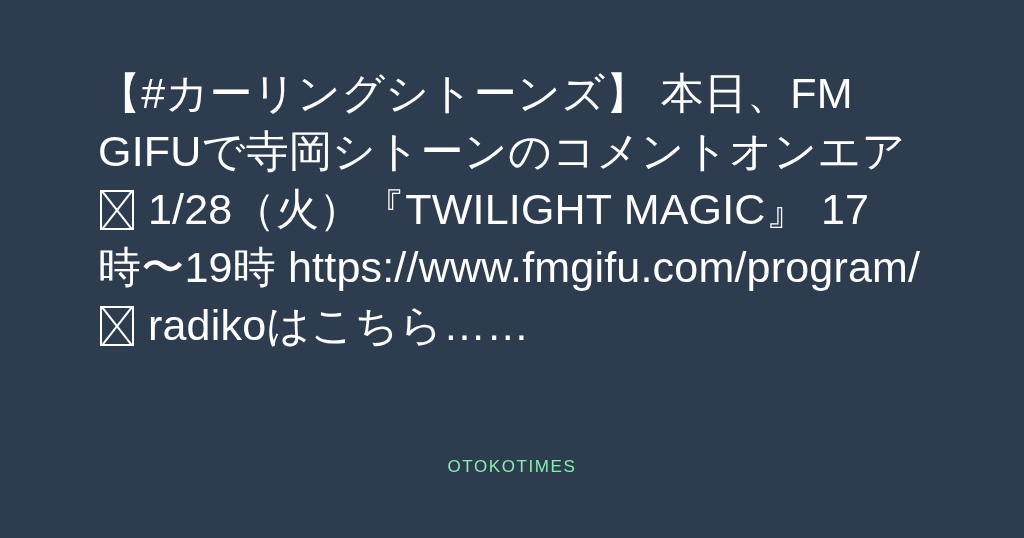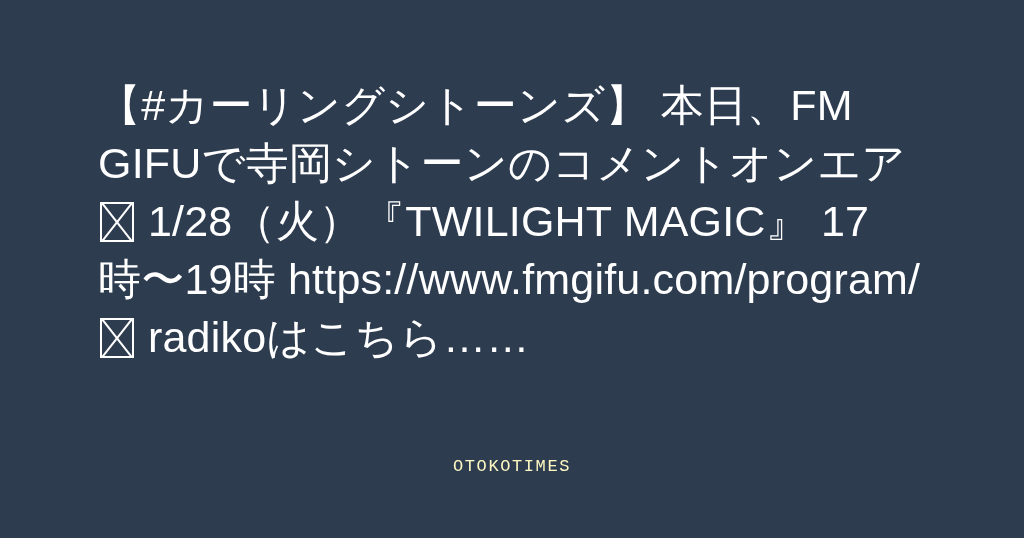--- a/index.html
+++ b/index.html
@@ -30,21 +30,20 @@
     color: #ffffff;
     font-family: "Liberation Sans", "DejaVu Sans", sans-serif;
     font-size: 43px;
     line-height: 58px;
     font-weight: 400;
     letter-spacing: 0.2px;
     word-break: break-word;
     overflow-wrap: break-word;
     white-space: pre-wrap;
     text-align: left;
-    margin-top: 12px;
     -webkit-font-smoothing: antialiased;
   }
 
   
   .tofu {
     display: inline-block;
     position: relative;
     width: 0.80em;
     height: 0.94em;
     vertical-align: -0.14em;
@@ -65,22 +64,22 @@
   }
   .tofu::before { transform: translateX(-50%) rotate(38deg); }
   .tofu::after  { transform: translateX(-50%) rotate(-38deg); }
 
   #watermark {
     position: absolute;
     left: 0;
     right: 0;
     top: 455px;
     text-align: center;
-    color: #fef9c3;
-    font-family: Liberation Mono, monospace;
+    color: #86efac;
+    font-family: Liberation Sans, sans-serif;
     font-size: 17px;
     letter-spacing: 1.6px;
     font-weight: 400;
     line-height: 24px;
     user-select: none;
   }
 </style>
 </head>
 <body>
 

